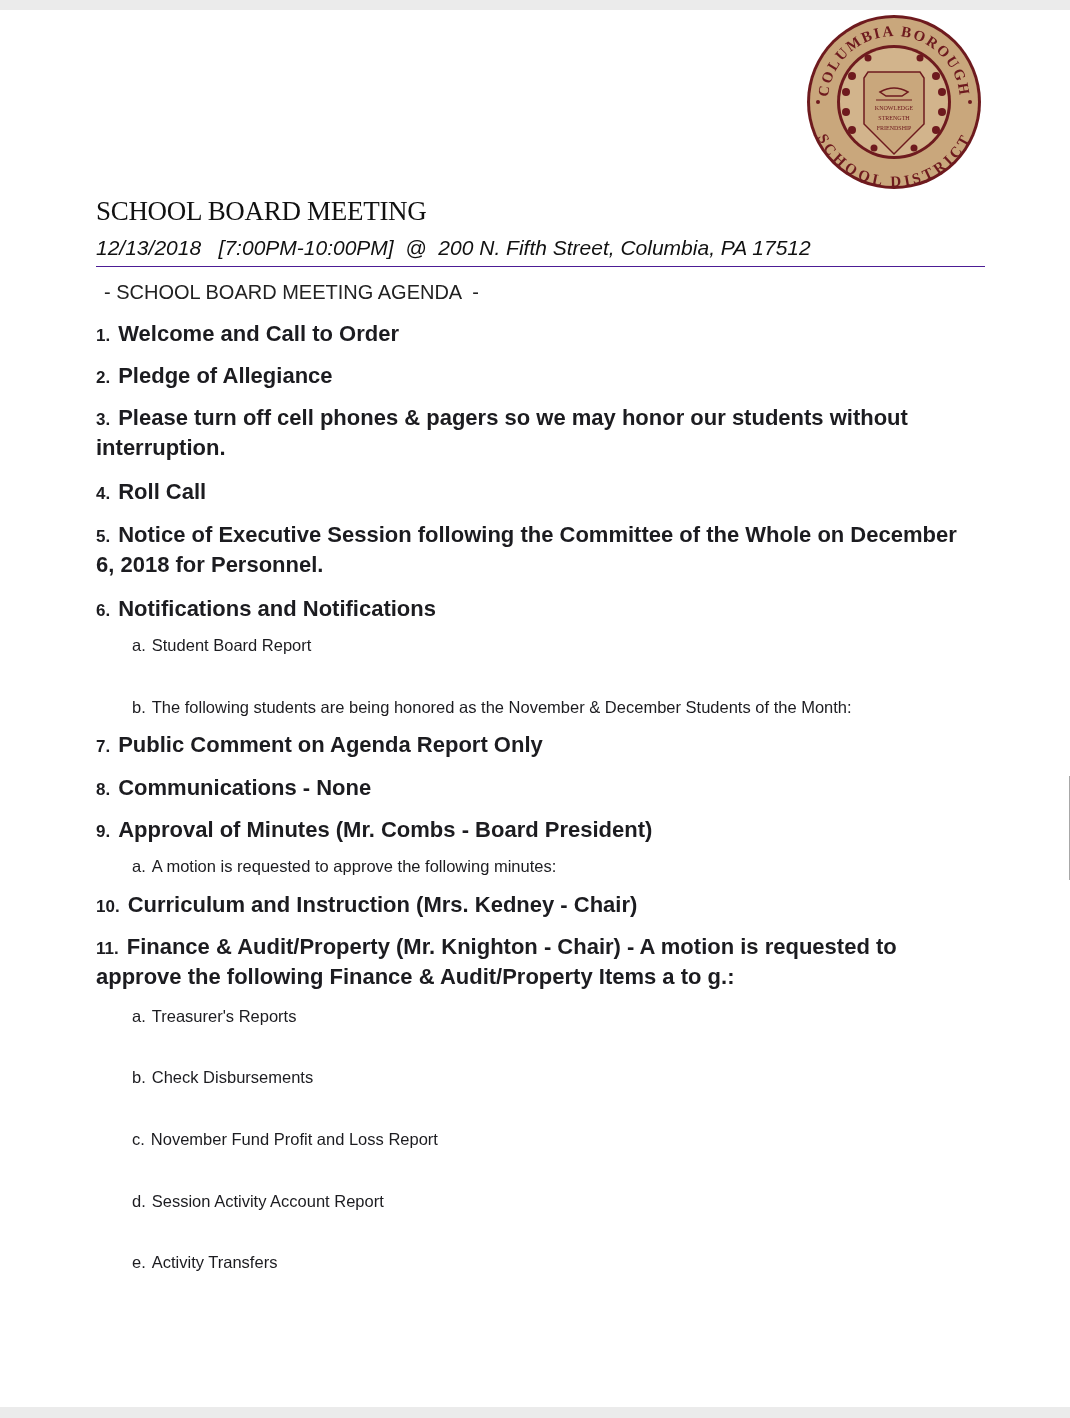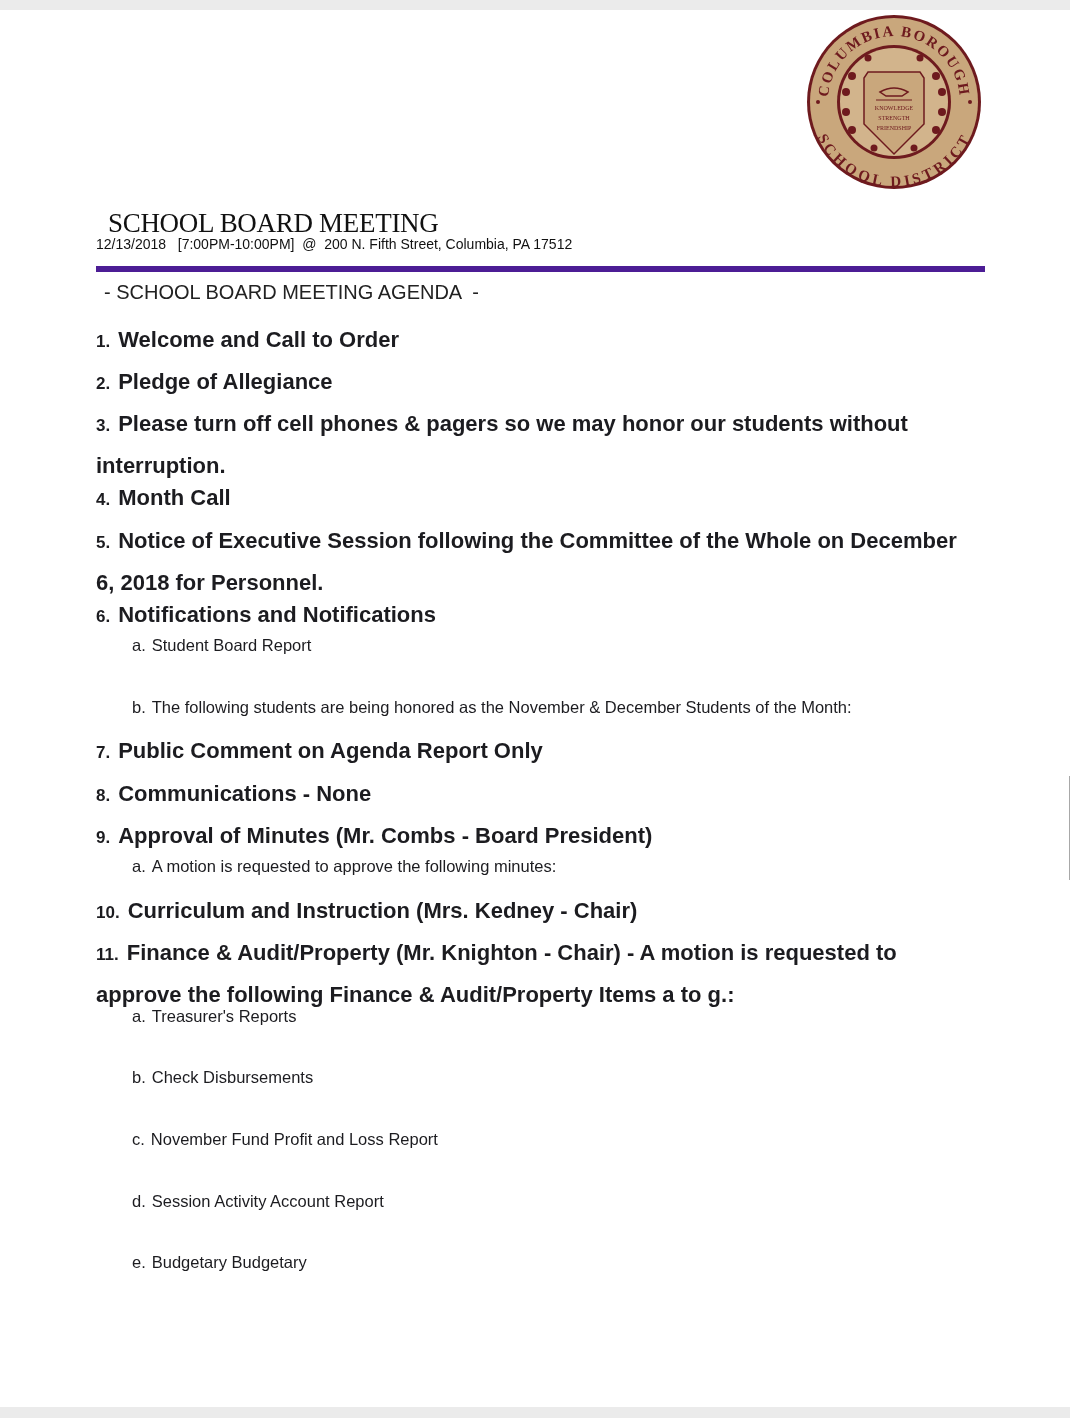--- a/index.html
+++ b/index.html
@@ -39,48 +39,49 @@
       left: 806px; top: 14px;
       width: 176px; height: 176px;
     }
     .doc-title {
       position: absolute;
       left: 96px; top: 196px;
       font-family: "Liberation Serif", serif;
       font-size: 27px;
       letter-spacing: -0.3px;
       color: #111;
-      margin: 12px;
+      margin: 0;
       font-weight: normal;
     }
     .meta-line {
       position: absolute;
       left: 96px; top: 236px;
       width: 889px;
       height: 30px;
-      border-bottom: 6px solid #4c1d95;
-      font-size: 14px;
+      border-bottom: 1px solid #4c1d95;
+      font-size: 21px;
       color: #111;
       white-space: pre;
+      font-style: italic;
     }
     .agenda-heading {
       position: absolute;
       left: 96px; top: 281px;
       font-size: 20px;
       color: #222;
       white-space: pre;
       margin-left: 8px;
     }
     .item {
       position: absolute;
       left: 96px;
       font-size: 22px;
       font-weight: bold;
       color: #1c1c20;
-      line-height: 40px;
+      line-height: 28px;
       width: 880px;
     }
     .item .num {
       font-size: 17px;
       margin-right: 8px;
     }
     .sub {
       position: absolute;
       left: 132px;
       font-size: 16.5px;
@@ -148,21 +149,21 @@
 <div class="item" style="top:320px">
   <span class="num">1.</span><span>Welcome and Call to Order</span>
 </div>
 <div class="item" style="top:362px">
   <span class="num">2.</span><span>Pledge of Allegiance</span>
 </div>
 <div class="item" style="top:404px">
   <span class="num">3.</span><span>Please turn off cell phones &amp; pagers so we may honor our students without interruption.</span>
 </div>
 <div class="item" style="top:478px">
-  <span class="num">4.</span><span>Month Call</span>
+  <span class="num">4.</span><span>Roll Call</span>
 </div>
 <div class="item" style="top:521px">
   <span class="num">5.</span><span>Notice of Executive Session following the Committee of the Whole on December 6, 2018 for Personnel.</span>
 </div>
 <div class="item" style="top:595px">
   <span class="num">6.</span><span>Notifications and Notifications</span>
 </div>
 <div class="sub" style="top:636px">
   <span class="letter">a.</span><span>Student Board Report</span>
 </div>
@@ -193,17 +194,17 @@
 <div class="sub" style="top:1068px">
   <span class="letter">b.</span><span>Check Disbursements</span>
 </div>
 <div class="sub" style="top:1130px">
   <span class="letter">c.</span><span>November Fund Profit and Loss Report</span>
 </div>
 <div class="sub" style="top:1192px">
   <span class="letter">d.</span><span>Session Activity Account Report</span>
 </div>
 <div class="sub" style="top:1253px">
-  <span class="letter">e.</span><span>Budgetary Budgetary</span>
+  <span class="letter">e.</span><span>Activity Transfers</span>
 </div>
 
 <div class="scroll-indicator"></div>
 <div class="bottom-bar"></div>
 
 </body></html>

